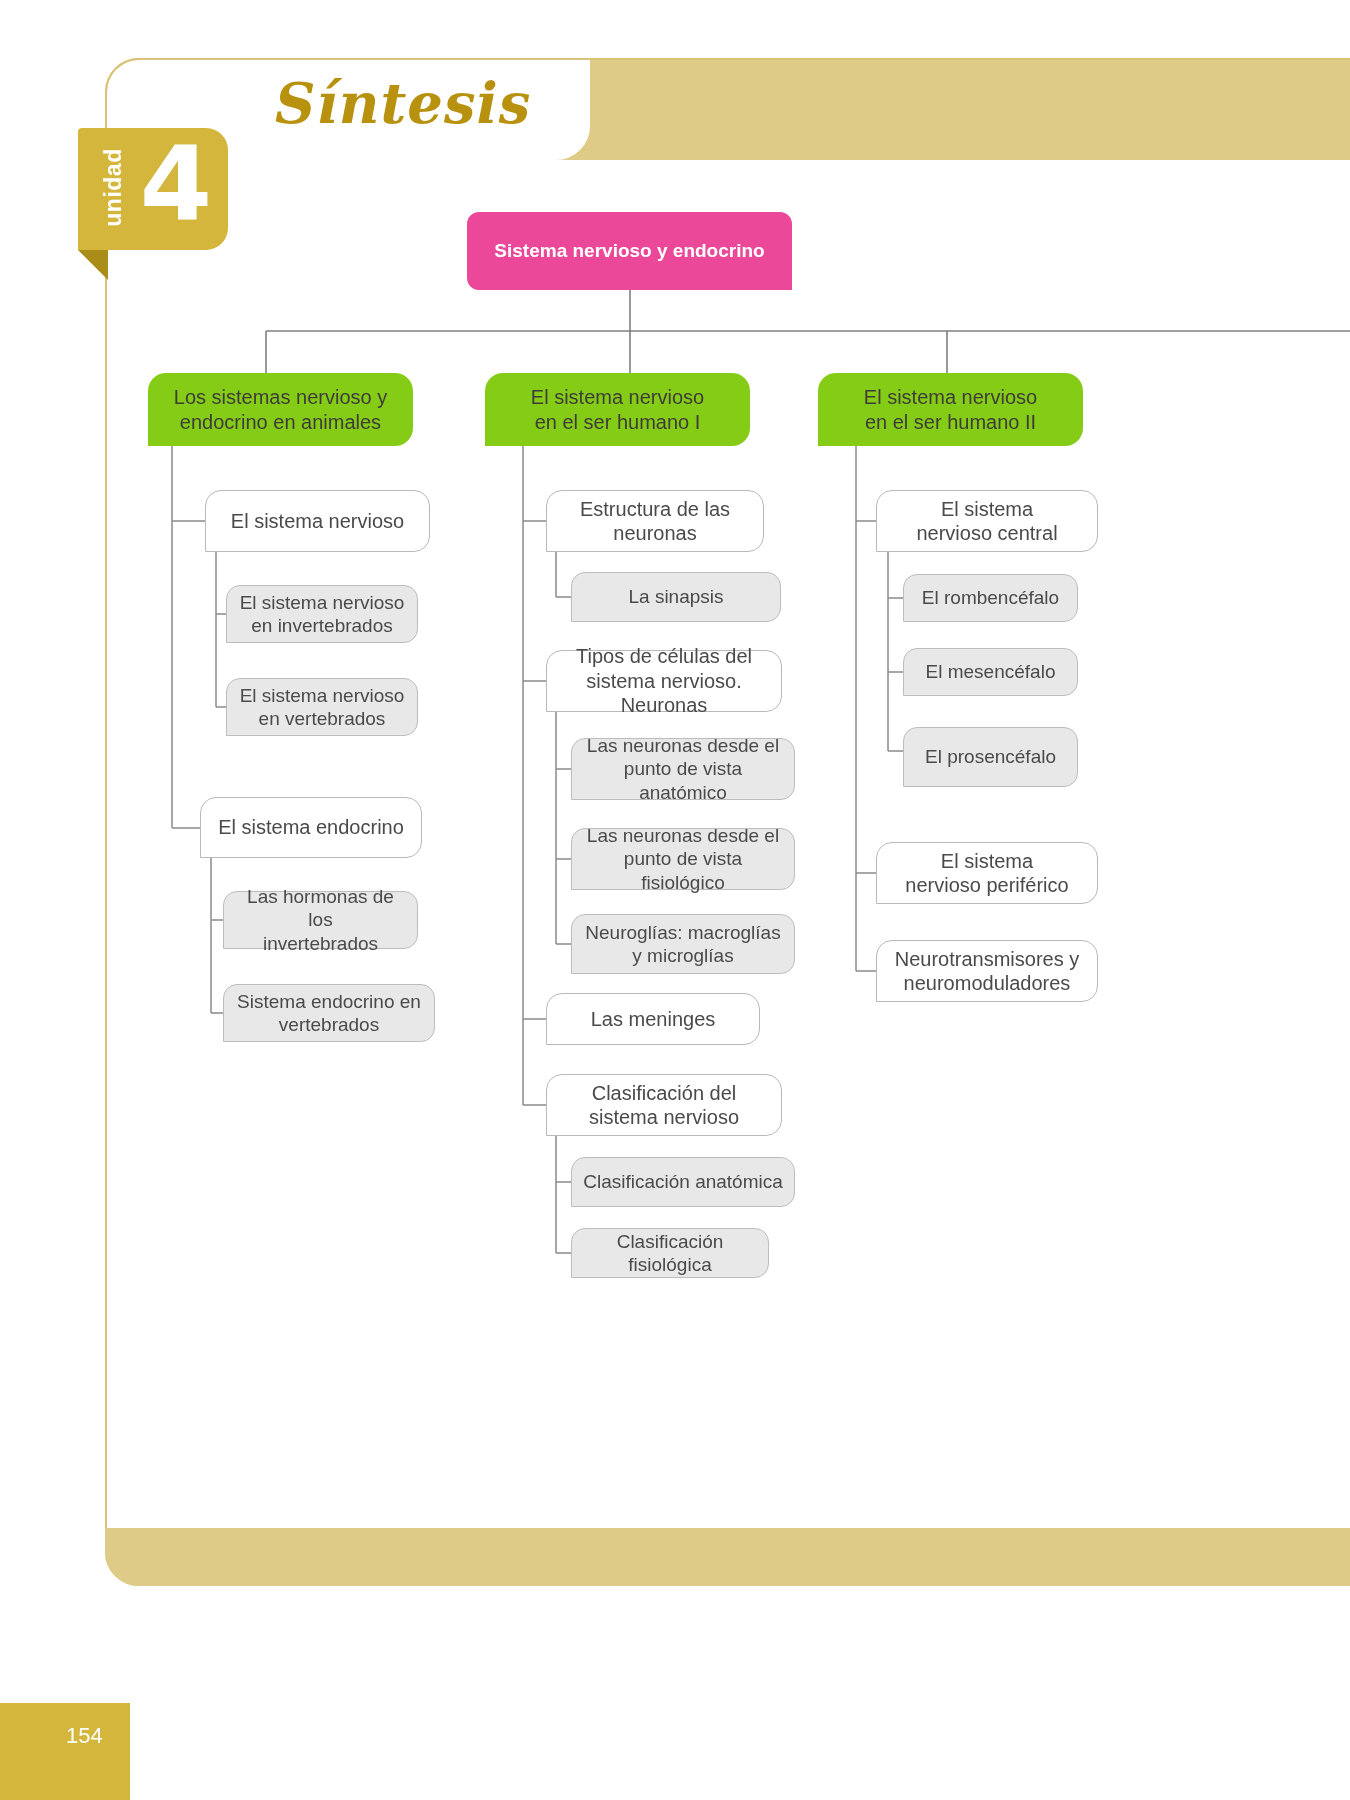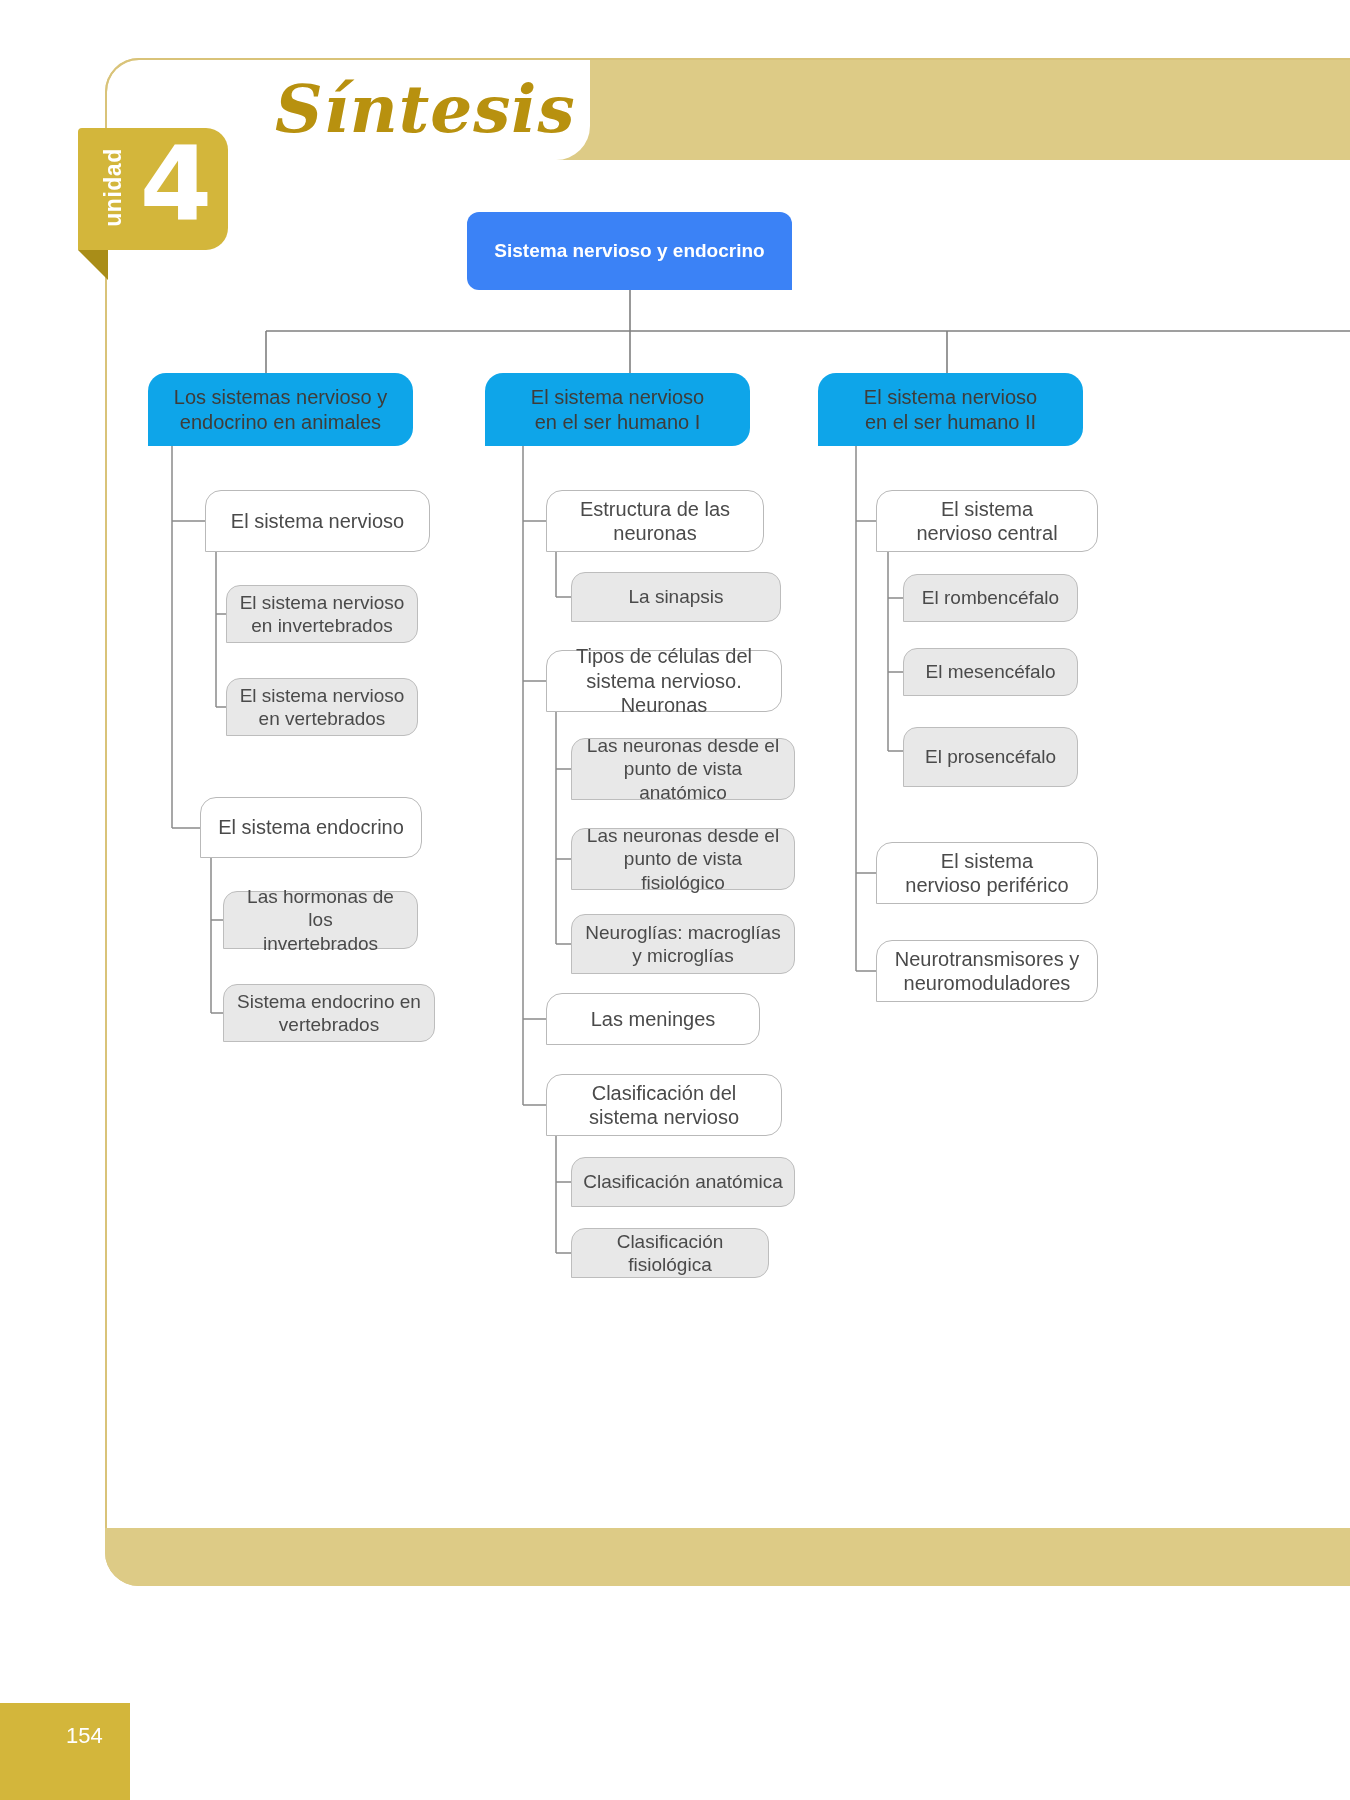--- a/index.html
+++ b/index.html
@@ -70,21 +70,21 @@
     position:absolute; right:16px; top:4px;
     color:#ffffff; font-size:104px; font-weight:bold; line-height:1;
     font-family:"DejaVu Sans", sans-serif;
   }
 
   
   .page-title{
     position:absolute; left:275px; top:70px;
     color:#b8910f;
     font-family:"DejaVu Serif", serif;
-    font-size:66px; font-style:italic; font-weight:bold;
+    font-size:56px; font-style:italic; font-weight:bold;
     letter-spacing:1px;
     z-index:7;
   }
 
   
   .pagenum-block{
     position:absolute; left:0; top:1703px; width:130px; height:97px;
     background:#d3b63b;
   }
   .pagenum{
@@ -100,29 +100,29 @@
     position:absolute;
     display:flex; align-items:center; justify-content:center;
     text-align:center;
     line-height:1.22;
     white-space:pre-line;
     z-index:3;
   }
 
   
   .n0{
-    background:#3b82f6; color:#ffffff;
+    background:#ec4899; color:#ffffff;
     font-size:19px; font-weight:bold;
     border-radius:12px;
     border-bottom-right-radius:0;
     padding:4px 10px;
   }
   
   .n1{
-    background:#0ea5e9; color:#3f3c39;
+    background:#84cc16; color:#3f3c39;
     font-size:20px;
     border-radius:18px;
     border-bottom-left-radius:0;
     padding:4px 10px;
   }
   
   .n2{
     background:#ffffff; color:#4a4a4a;
     font-size:20px;
     border:1.4px solid #b9b9b9;

